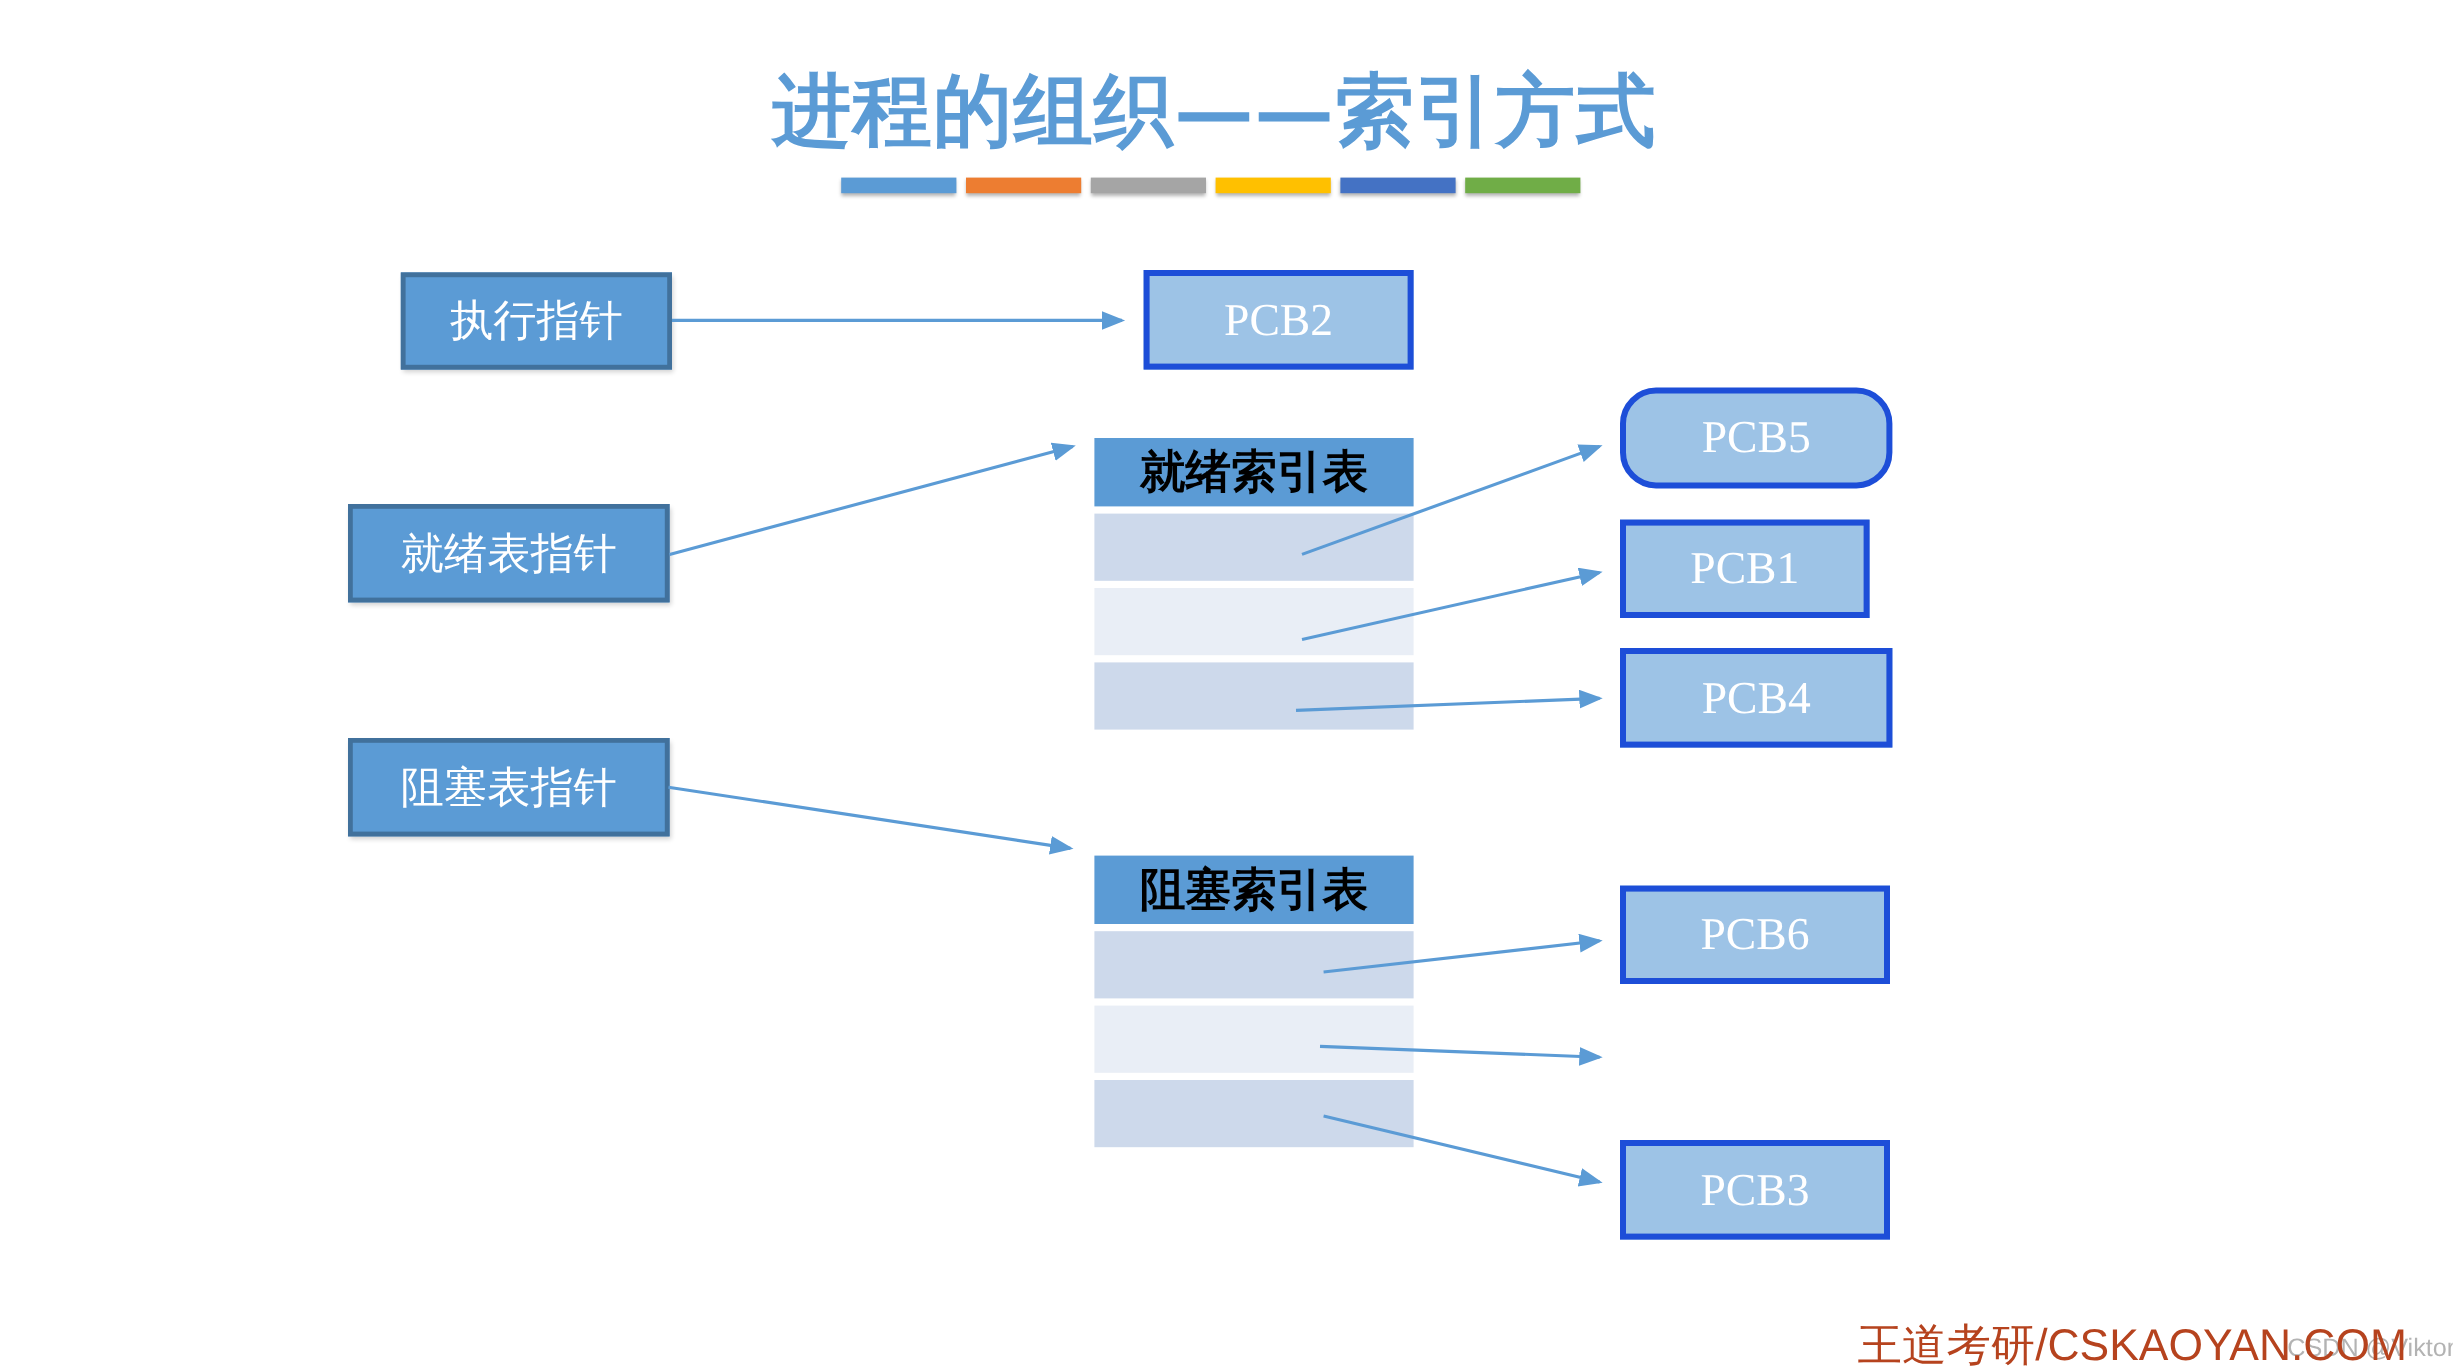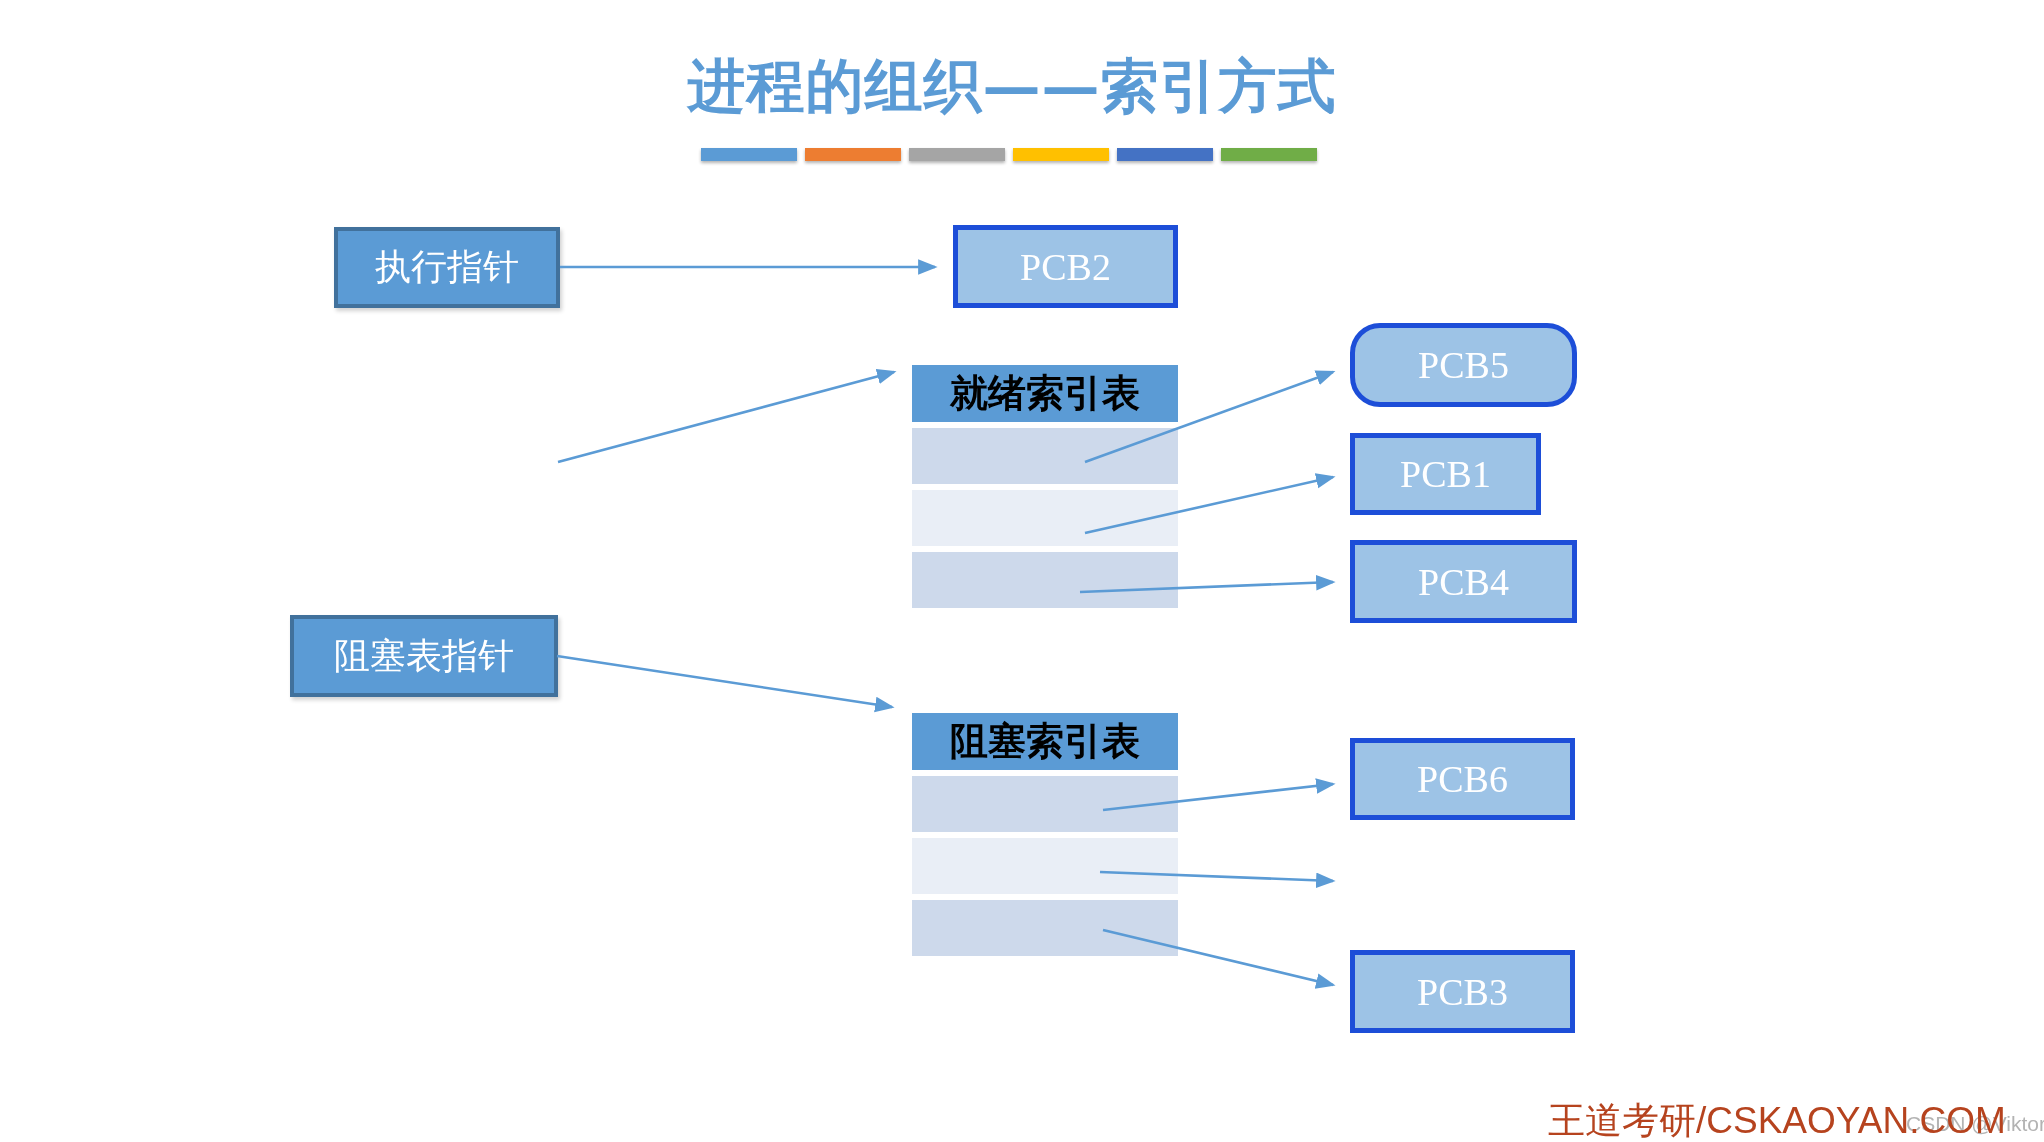--- a/index.html
+++ b/index.html
@@ -9,21 +9,21 @@
     background:#ffffff;
     font-family:"Liberation Sans", sans-serif;
     overflow:hidden;
   }
   .page-title{
     position:absolute;
     left:0;top:48px;width:2024px;
     text-align:center;
     font-family:"DejaVu Serif", serif;
     font-weight:bold;
-    font-size:58px;
+    font-size:66px;
     color:#5B9BD5;
     margin:0;
     letter-spacing:1px;
   }
   .accent-bars{
     position:absolute;
     left:701px;top:148px;
     display:flex;gap:8px;
   }
   .accent-bars .bar{
@@ -100,20 +100,23 @@
       <span class="bar" style="background: rgb(237, 125, 49);"></span>
       <span class="bar" style="background: rgb(165, 165, 165);"></span>
       <span class="bar" style="background: rgb(255, 192, 0);"></span>
       <span class="bar" style="background: rgb(68, 114, 196);"></span>
       <span class="bar" style="background: rgb(112, 173, 71);"></span>
     </div>
 
   <div class="pointer-box" style="left:334px;top:227px;width:226px;height:81px;">
     <span>执行指针</span>
   </div>
+  <div class="pointer-box" style="left:290px;top:420px;width:268px;height:82px;">
+    <span>就绪表指针</span>
+  </div>
   <div class="pointer-box" style="left:290px;top:615px;width:268px;height:82px;">
     <span>阻塞表指针</span>
   </div>
 
   <div class="index-table" style="left:912px;top:365px;">
     <div class="tbl-header">就绪索引表</div>
     <div class="tbl-row row-dark"></div>
     <div class="tbl-row row-light"></div>
     <div class="tbl-row row-dark"></div>
   </div>
@@ -124,21 +127,21 @@
     <div class="tbl-row row-light"></div>
     <div class="tbl-row row-dark"></div>
   </div>
 
   <div class="pcb-box" style="left:953px;top:225px;width:225px;height:83px;">
     <span>PCB2</span>
   </div>
   <div class="pcb-box" style="left:1350px;top:323px;width:227px;height:84px;border-radius:30px;">
     <span>PCB5</span>
   </div>
-  <div class="pcb-box" style="left:1350px;top:433px;width:191px;height:82px;">
+  <div class="pcb-box" style="left:1350px;top:433px;width:208px;height:82px;">
     <span>PCB1</span>
   </div>
   <div class="pcb-box" style="left:1350px;top:540px;width:227px;height:83px;">
     <span>PCB4</span>
   </div>
   <div class="pcb-box" style="left:1350px;top:738px;width:225px;height:82px;">
     <span>PCB6</span>
   </div>
   <div class="pcb-box" style="left:1350px;top:950px;width:225px;height:83px;">
     <span>PCB3</span>

